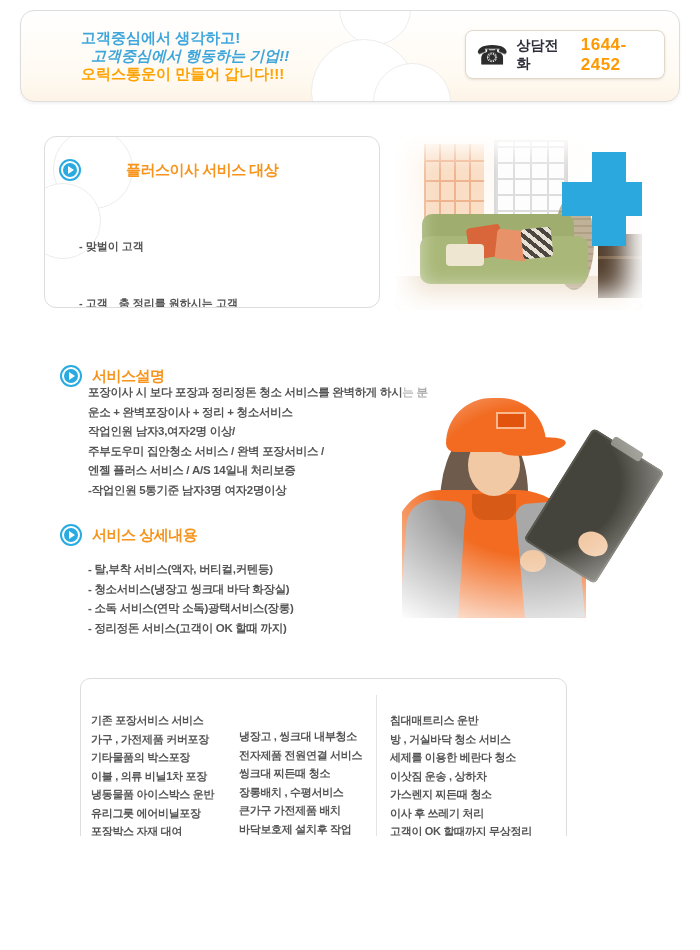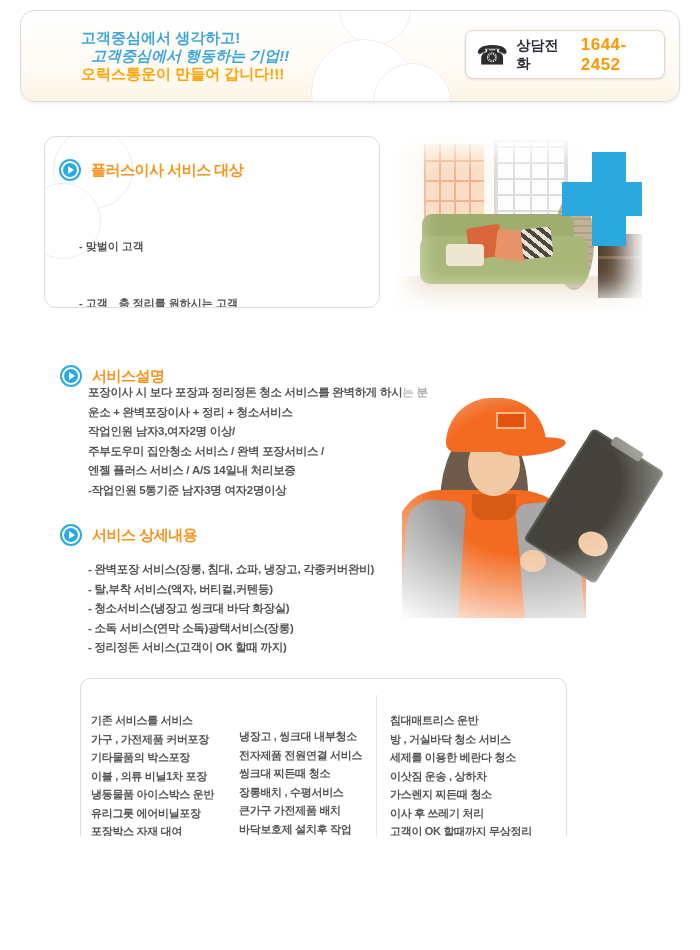--- a/index.html
+++ b/index.html
@@ -150,21 +150,21 @@
     <div class="phone-box">
       <span class="phone-icon">☎</span>
       <span class="phone-label">상담전화</span>
       <span class="phone-number">1644-2452</span>
     </div>
   </div>
 
   <div class="card1">
     <div class="cloud c4"></div>
     <div class="cloud c5"></div>
-    <div class="section-head" style="position:absolute;left:14px;top:22px;">
+    <div class="section-head" style="position:absolute;left:14px;top:22px;gap:35px;">
       <span class="play-icon">
           <span class="ring"></span>
           <span class="tri"></span>
         </span>
       <span class="section-title">플러스이사 서비스 대상</span>
     </div>
     <ul class="list1">
       <li>- 맞벌이 고객</li>
       <li>- 고객　춤 정리를 원하시는 고객</li>
       
@@ -225,30 +225,29 @@
   </div>
 
   <div class="section-head head3">
     <span class="play-icon">
         <span class="ring"></span>
         <span class="tri"></span>
       </span>
     <span class="section-title">서비스 상세내용</span>
   </div>
   <ul class="list3">
-    <li>- 완벽포장 서비스(장롱, 침대, 쇼파, 냉장고, 각종커버완비)</li>
     <li>- 탈,부착 서비스(액자, 버티컬,커텐등)</li>
     <li>- 청소서비스(냉장고 씽크대 바닥 화장실)</li>
     <li>- 소독 서비스(연막 소독)광택서비스(장롱)</li>
     <li>- 정리정돈 서비스(고객이 OK 할때 까지)</li>
   </ul>
 
   <div class="service-box">
     <div class="svc-col col-a">
-      <div class="svc-row">기존 서비스를 서비스</div>
+      <div class="svc-row">기존 포장서비스 서비스</div>
       <div class="svc-row">가구 , 가전제품 커버포장</div>
       <div class="svc-row">기타물품의 박스포장</div>
       <div class="svc-row">이불 , 의류 비닐1차 포장</div>
       <div class="svc-row">냉동물품 아이스박스 운반</div>
       <div class="svc-row">유리그릇 에어비닐포장</div>
       <div class="svc-row">포장박스 자재 대여</div>
     </div>
     <div class="svc-col col-b">
       <div class="svc-row">냉장고 , 씽크대 내부청소</div>
       <div class="svc-row">전자제품 전원연결 서비스</div>

